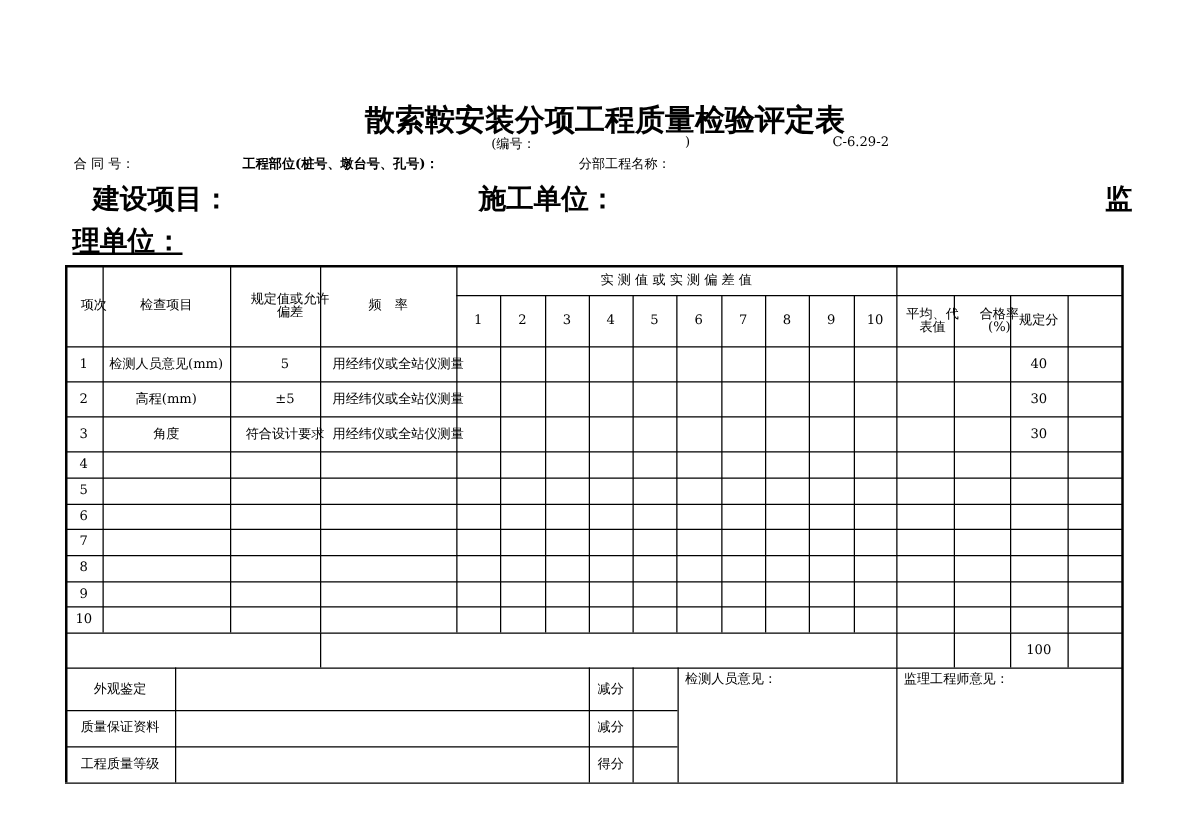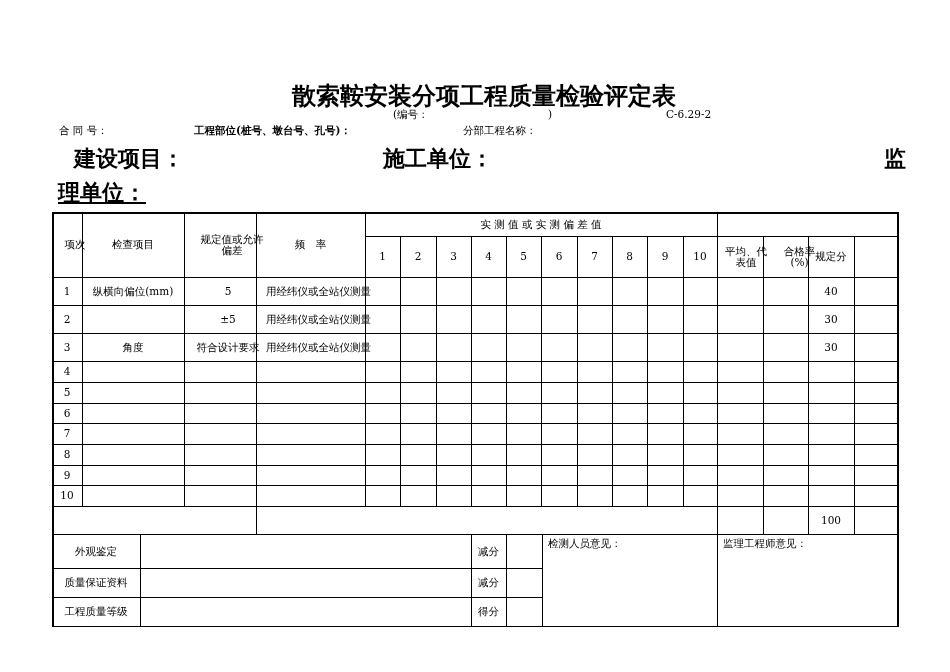--- a/index.html
+++ b/index.html
@@ -92,38 +92,39 @@
     <div class="cell" style="left: 506px; top: 236px; width: 35px; height: 41px;">5</div>
     <div class="cell" style="left: 541px; top: 236px; width: 36px; height: 41px;">6</div>
     <div class="cell" style="left: 577px; top: 236px; width: 35px; height: 41px;">7</div>
     <div class="cell" style="left: 612px; top: 236px; width: 35px; height: 41px;">8</div>
     <div class="cell" style="left: 647px; top: 236px; width: 36px; height: 41px;">9</div>
     <div class="cell" style="left: 683px; top: 236px; width: 34px; height: 41px;">10</div>
     <div class="cell" style="left: 717px; top: 236px; width: 46px; height: 41px; padding: 0px 6px;">平均、代表值</div>
     <div class="cell" style="left: 763px; top: 236px; width: 45px; height: 41px; padding: 0px 14px;">合格率(%)</div>
     <div class="cell" style="left: 808px; top: 236px; width: 46px; height: 41px;">规定分</div>
     <div class="cell" style="left: 52px; top: 277px; width: 30px; height: 28px;">1</div>
-    <div class="cell" style="left: 82px; top: 277px; width: 102px; height: 28px;">纵横向偏位(mm)</div>
+    <div class="cell" style="left: 82px; top: 277px; width: 102px; height: 28px;">检测人员意见(mm)</div>
     <div class="cell" style="left: 184px; top: 277px; width: 72px; height: 28px; padding: 0px 8px;">5</div>
     <div class="cell" style="left: 256px; top: 277px; width: 109px; height: 28px; padding: 0px 8px;">用经纬仪或全站仪测量</div>
     <div class="cell" style="left: 365px; top: 277px; width: 35px; height: 28px;"></div>
     <div class="cell" style="left: 400px; top: 277px; width: 36px; height: 28px;"></div>
     <div class="cell" style="left: 436px; top: 277px; width: 35px; height: 28px;"></div>
     <div class="cell" style="left: 471px; top: 277px; width: 35px; height: 28px;"></div>
     <div class="cell" style="left: 506px; top: 277px; width: 35px; height: 28px;"></div>
     <div class="cell" style="left: 541px; top: 277px; width: 36px; height: 28px;"></div>
     <div class="cell" style="left: 577px; top: 277px; width: 35px; height: 28px;"></div>
     <div class="cell" style="left: 612px; top: 277px; width: 35px; height: 28px;"></div>
     <div class="cell" style="left: 647px; top: 277px; width: 36px; height: 28px;"></div>
     <div class="cell" style="left: 683px; top: 277px; width: 34px; height: 28px;"></div>
     <div class="cell" style="left: 717px; top: 277px; width: 46px; height: 28px;"></div>
     <div class="cell" style="left: 763px; top: 277px; width: 45px; height: 28px;"></div>
     <div class="cell" style="left: 808px; top: 277px; width: 46px; height: 28px;">40</div>
     <div class="cell" style="left: 854px; top: 277px; width: 44px; height: 28px;"></div>
     <div class="cell" style="left: 52px; top: 305px; width: 30px; height: 28px;">2</div>
+    <div class="cell" style="left: 82px; top: 305px; width: 102px; height: 28px;">高程(mm)</div>
     <div class="cell" style="left: 184px; top: 305px; width: 72px; height: 28px; padding: 0px 8px;">±5</div>
     <div class="cell" style="left: 256px; top: 305px; width: 109px; height: 28px; padding: 0px 8px;">用经纬仪或全站仪测量</div>
     <div class="cell" style="left: 365px; top: 305px; width: 35px; height: 28px;"></div>
     <div class="cell" style="left: 400px; top: 305px; width: 36px; height: 28px;"></div>
     <div class="cell" style="left: 436px; top: 305px; width: 35px; height: 28px;"></div>
     <div class="cell" style="left: 471px; top: 305px; width: 35px; height: 28px;"></div>
     <div class="cell" style="left: 506px; top: 305px; width: 35px; height: 28px;"></div>
     <div class="cell" style="left: 541px; top: 305px; width: 36px; height: 28px;"></div>
     <div class="cell" style="left: 577px; top: 305px; width: 35px; height: 28px;"></div>
     <div class="cell" style="left: 612px; top: 305px; width: 35px; height: 28px;"></div>

